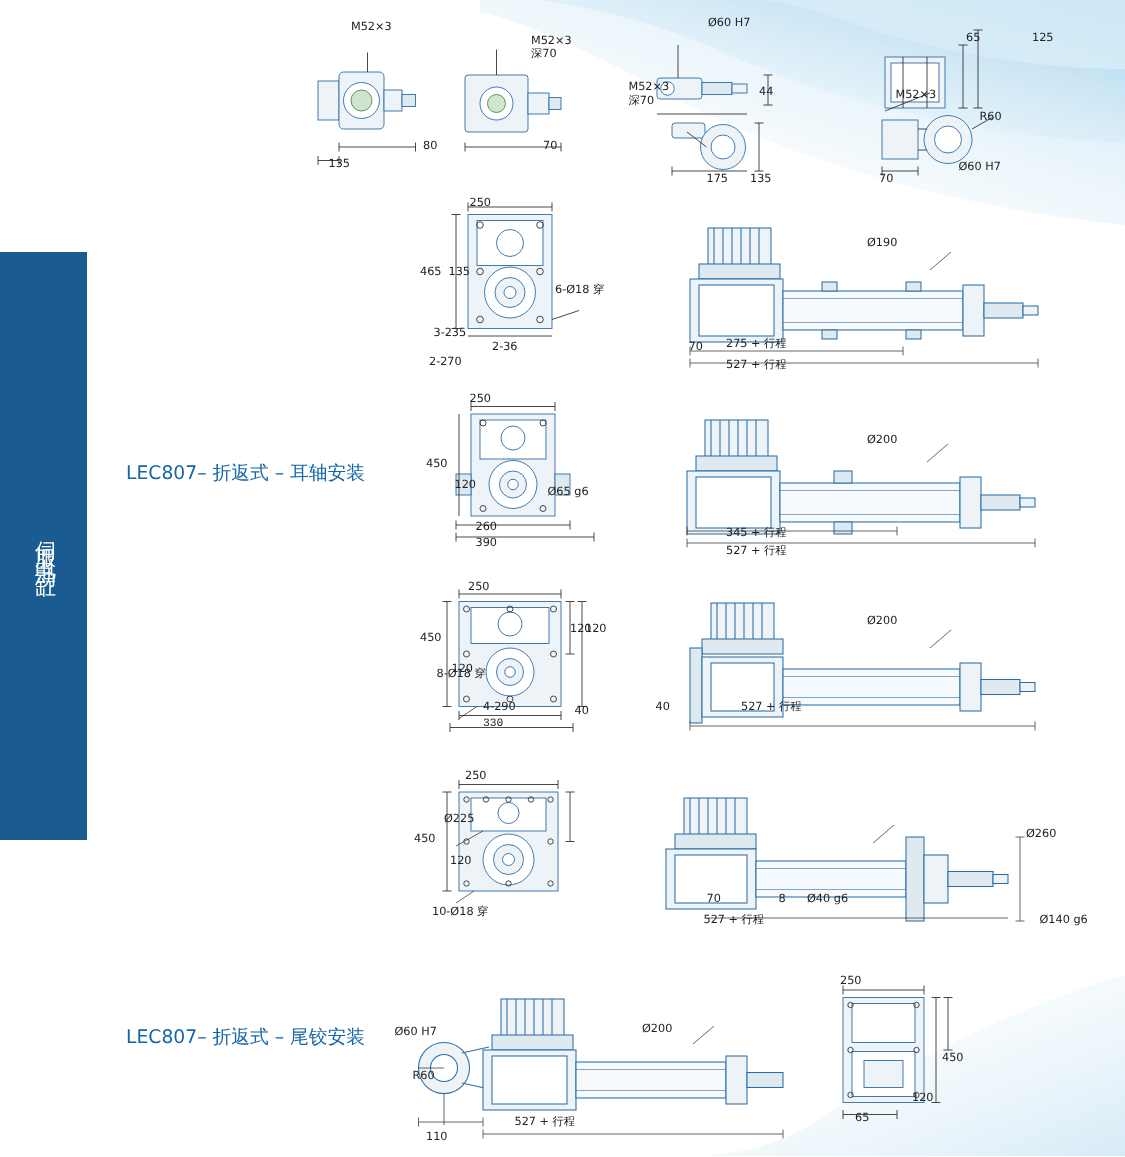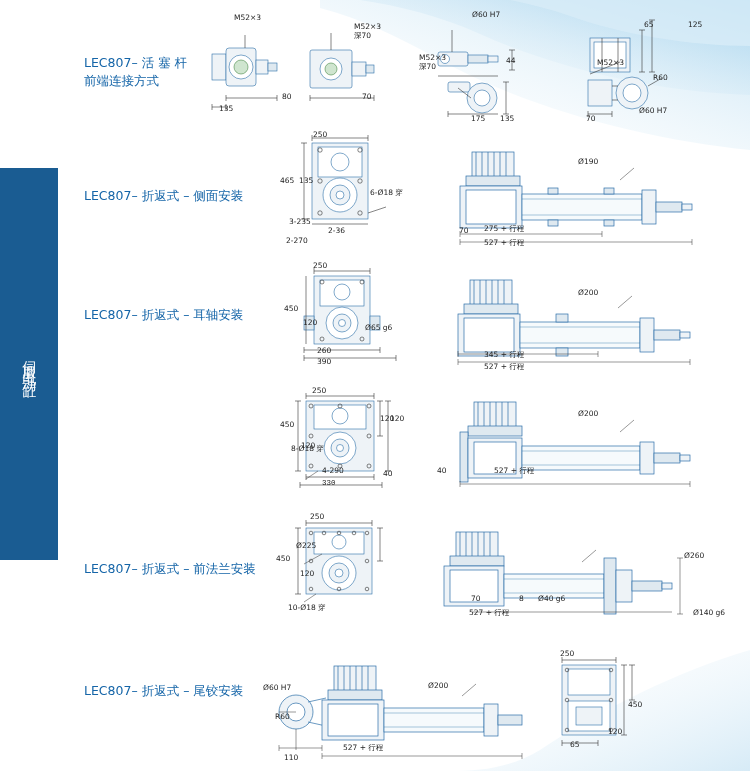--- a/index.html
+++ b/index.html
@@ -91,24 +91,20 @@
         </linearGradient>
       </defs>
       <path d="M300,131 L300,10 C230,30 150,70 90,110 C60,128 30,131 0,131 Z" fill="url(#g3)"></path>
     </svg>
   </div>
 
   <div class="side-tab">
     <span class="vtext">伺服电动缸</span>
   </div>
 
-  <div class="rowlabel" style="left:84px; top:54px;">
-    <div>LEC807– 活 塞 杆</div>
-    <div>前端连接方式</div>
-  </div>
 
   <div class="draw" style="left:190px; top:10px;">
     <svg width="540" height="115" viewBox="0 0 540 115">
       <g stroke="#333" stroke-width="0.6" fill="none">
 
         <rect x="22" y="44" width="14" height="26" fill="#eef3f7" stroke="#2b6ea8"></rect>
         <rect x="36" y="38" width="30" height="38" rx="3" fill="#eef3f7" stroke="#2b6ea8"></rect>
         <circle cx="51" cy="57" r="12" fill="#ffffff" stroke="#2b6ea8"></circle>
         <circle cx="51" cy="57" r="7" fill="#cfe5cf" stroke="#4a8a4a"></circle>
         <rect x="66" y="50" width="12" height="14" fill="#eef3f7" stroke="#2b6ea8"></rect>
@@ -171,21 +167,20 @@
   <div class="dim" style="left:506px; top:56px;">44</div>
   <div class="dim" style="left:471px; top:114px;">175</div>
   <div class="dim" style="left:500px; top:114px;">135</div>
   <div class="dim" style="left:644px; top:20px;">65</div>
   <div class="dim" style="left:688px; top:20px;">125</div>
   <div class="dim" style="left:597px; top:58px;">M52×3</div>
   <div class="dim" style="left:653px; top:73px;">R60</div>
   <div class="dim" style="left:586px; top:114px;">70</div>
   <div class="dim" style="left:639px; top:106px;">Ø60 H7</div>
 
-  <div class="rowlabel" style="left:84px; top:187px;">LEC807– 折返式 – 侧面安装</div>
 
   <div class="draw" style="left:300px; top:135px;">
     <svg width="100" height="95" viewBox="0 0 100 95">
       <g stroke="#333" stroke-width="0.6" fill="none">
         <rect x="12" y="8" width="56" height="76" fill="#eef3f7" stroke="#2b6ea8"></rect>
         <rect x="18" y="12" width="44" height="30" fill="#ffffff" stroke="#2b6ea8"></rect>
         <circle cx="40" cy="27" r="9" fill="#ffffff" stroke="#2b6ea8"></circle>
         <circle cx="40" cy="60" r="17" fill="#ffffff" stroke="#2b6ea8"></circle>
         <circle cx="40" cy="60" r="10" fill="#eef3f7" stroke="#2b6ea8"></circle>
         <circle cx="40" cy="60" r="4" fill="#ffffff" stroke="#2b6ea8"></circle>
@@ -364,21 +359,20 @@
   <div class="dim" style="left:380px; top:414px;">120</div>
   <div class="dim" style="left:390px; top:414px;">120</div>
   <div class="dim" style="left:291px; top:444px;">8-Ø18 穿</div>
   <div class="dim" style="left:322px; top:466px;">4-290</div>
   <div class="dim" style="left:322px; top:479px;font-family:Liberation Mono, monospace;">330</div>
   <div class="dim" style="left:383px; top:469px;">40</div>
   <div class="dim" style="left:578px; top:409px;">Ø200</div>
   <div class="dim" style="left:437px; top:466px;">40</div>
   <div class="dim" style="left:494px; top:466px;">527 + 行程</div>
 
-  <div class="rowlabel" style="left:84px; top:560px;">LEC807– 折返式 – 前法兰安装</div>
 
   <div class="draw" style="left:296px; top:518px;">
     <svg width="115" height="95" viewBox="0 0 115 95">
       <g stroke="#333" stroke-width="0.6" fill="none">
         <rect x="10" y="10" width="66" height="66" fill="#eef3f7" stroke="#2b6ea8"></rect>
         <rect x="18" y="14" width="50" height="22" fill="#ffffff" stroke="#2b6ea8"></rect>
         <circle cx="43" cy="24" r="7" fill="#ffffff" stroke="#2b6ea8"></circle>
         <circle cx="43" cy="55" r="17" fill="#ffffff" stroke="#2b6ea8"></circle>
         <circle cx="43" cy="55" r="10" fill="#eef3f7" stroke="#2b6ea8"></circle>
         <circle cx="43" cy="55" r="4" fill="#ffffff" stroke="#2b6ea8"></circle>

